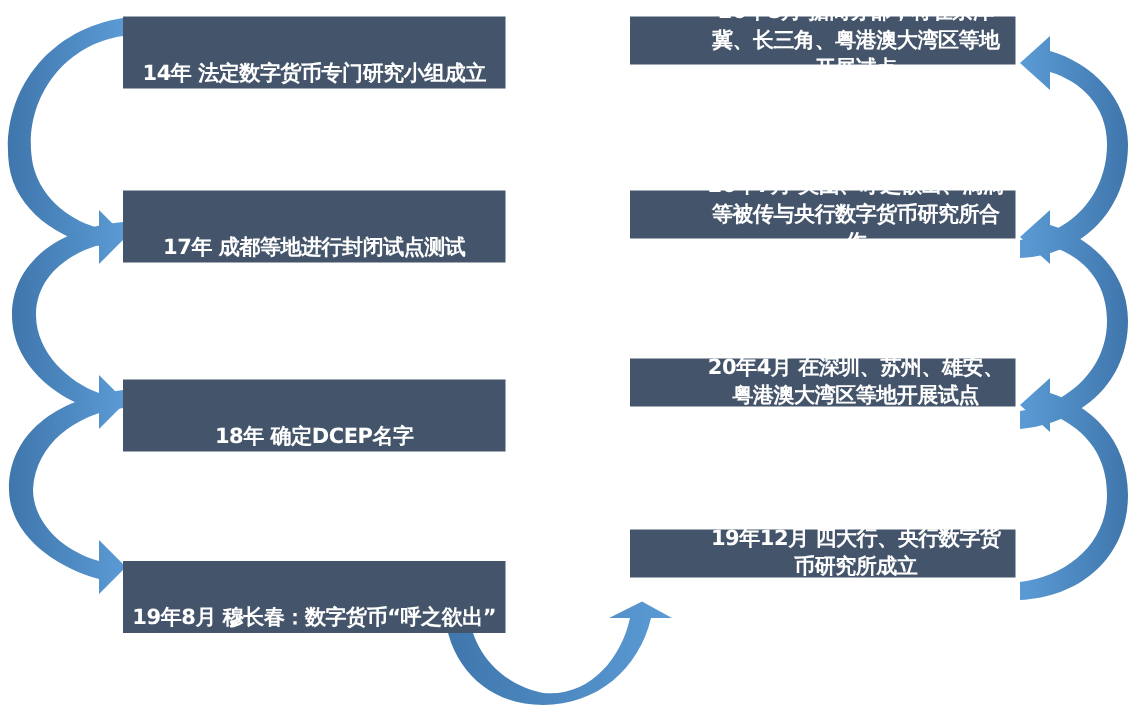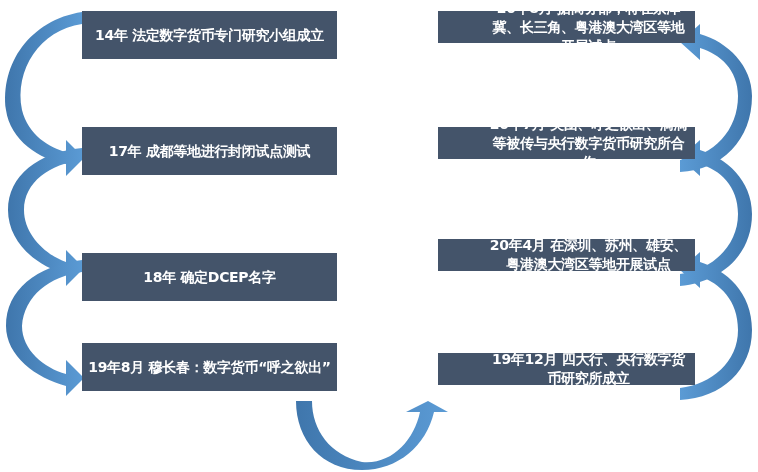--- a/index.html
+++ b/index.html
@@ -5,22 +5,22 @@
   html, body { margin: 0; padding: 0; background: #ffffff; }
   body { width: 758px; height: 472px; position: relative; overflow: hidden;
          font-family: "DejaVu Sans", "Liberation Sans", sans-serif; }
   #arrows { position: absolute; left: 0; top: 0; width: 758px; height: 472px; }
   .box {
     position: absolute; background: #44546a; color: #ffffff;
     display: flex; align-items: center; justify-content: center; text-align: center;
     font-weight: bold; font-size: 14px; line-height: 19px; box-sizing: border-box;
     padding: 0 4px; letter-spacing: -0.3px;
   }
-  .box.left { left: 82px; width: 255px; height: 48px; }
-  .box.right { left: 438px; width: 257px; height: 32px; padding-left: 48px; }
+  .box.left { left: 82px; width: 255px; height: 48px; align-items: flex-end; }
+  .box.right { left: 420px; width: 257px; height: 32px; padding-left: 48px; }
 </style>
 </head>
 <body>
 
 <svg id="arrows" viewBox="0 0 758 472" xmlns="http://www.w3.org/2000/svg">
   <defs>
     <linearGradient id="gL" x1="0" y1="0" x2="1" y2="0">
       <stop offset="0" stop-color="#3f76ac"></stop>
       <stop offset="1" stop-color="#5b9bd5"></stop>
     </linearGradient>
@@ -61,21 +61,21 @@
 
 <div class="box left" style="top:11px">
   <span>14年 法定数字货币专门研究小组成立</span>
 </div>
 <div class="box left" style="top:127px">
   <span>17年 成都等地进行封闭试点测试</span>
 </div>
 <div class="box left" style="top:253px">
   <span>18年 确定DCEP名字</span>
 </div>
-<div class="box left" style="top:343px">
+<div class="box left" style="top:374px">
   <span>19年8月 穆长春：数字货币“呼之欲出”</span>
 </div>
 
 <div class="box right" style="top:353px">
   <span>19年12月 四大行、央行数字货币研究所成立</span>
 </div>
 <div class="box right" style="top:239px">
   <span>20年4月 在深圳、苏州、雄安、粤港澳大湾区等地开展试点</span>
 </div>
 <div class="box right" style="top:127px">

